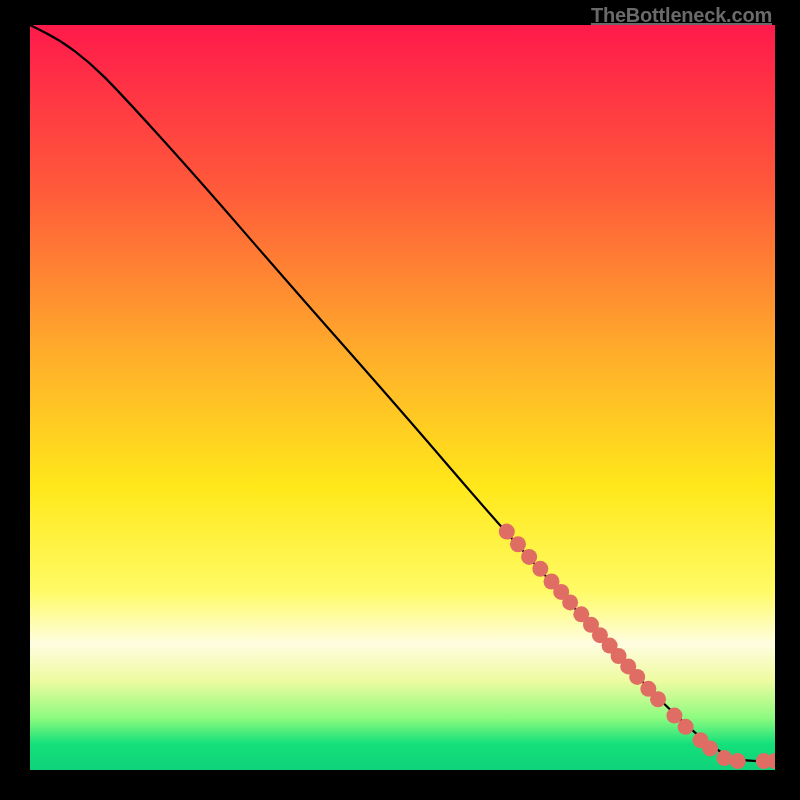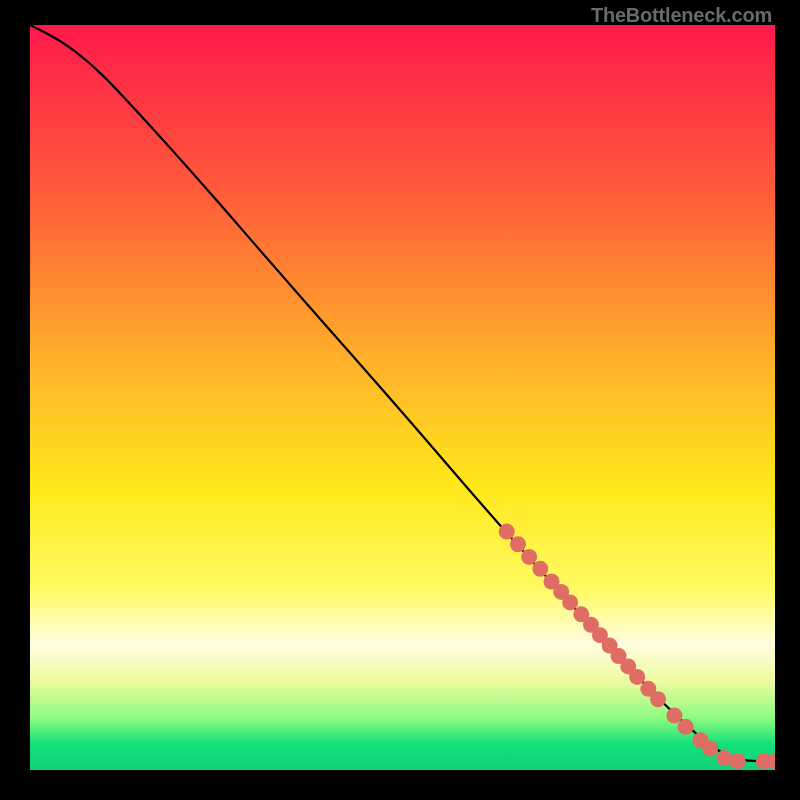--- a/index.html
+++ b/index.html
@@ -27,20 +27,21 @@
   }
   .watermark {
     position: absolute;
     top: 4px;
     right: 28px;
     color: #6a6a6a;
     font-size: 20px;
     font-weight: 600;
     letter-spacing: -0.2px;
     white-space: nowrap;
+    text-decoration: underline;
   }
 </style>
 </head>
 <body>
 
 <div class="frame">
   <div class="watermark">TheBottleneck.com</div>
   <div class="plot">
     <svg id="chart-svg" width="745" height="745" viewBox="0 0 745 745" preserveAspectRatio="none">
       <defs>

